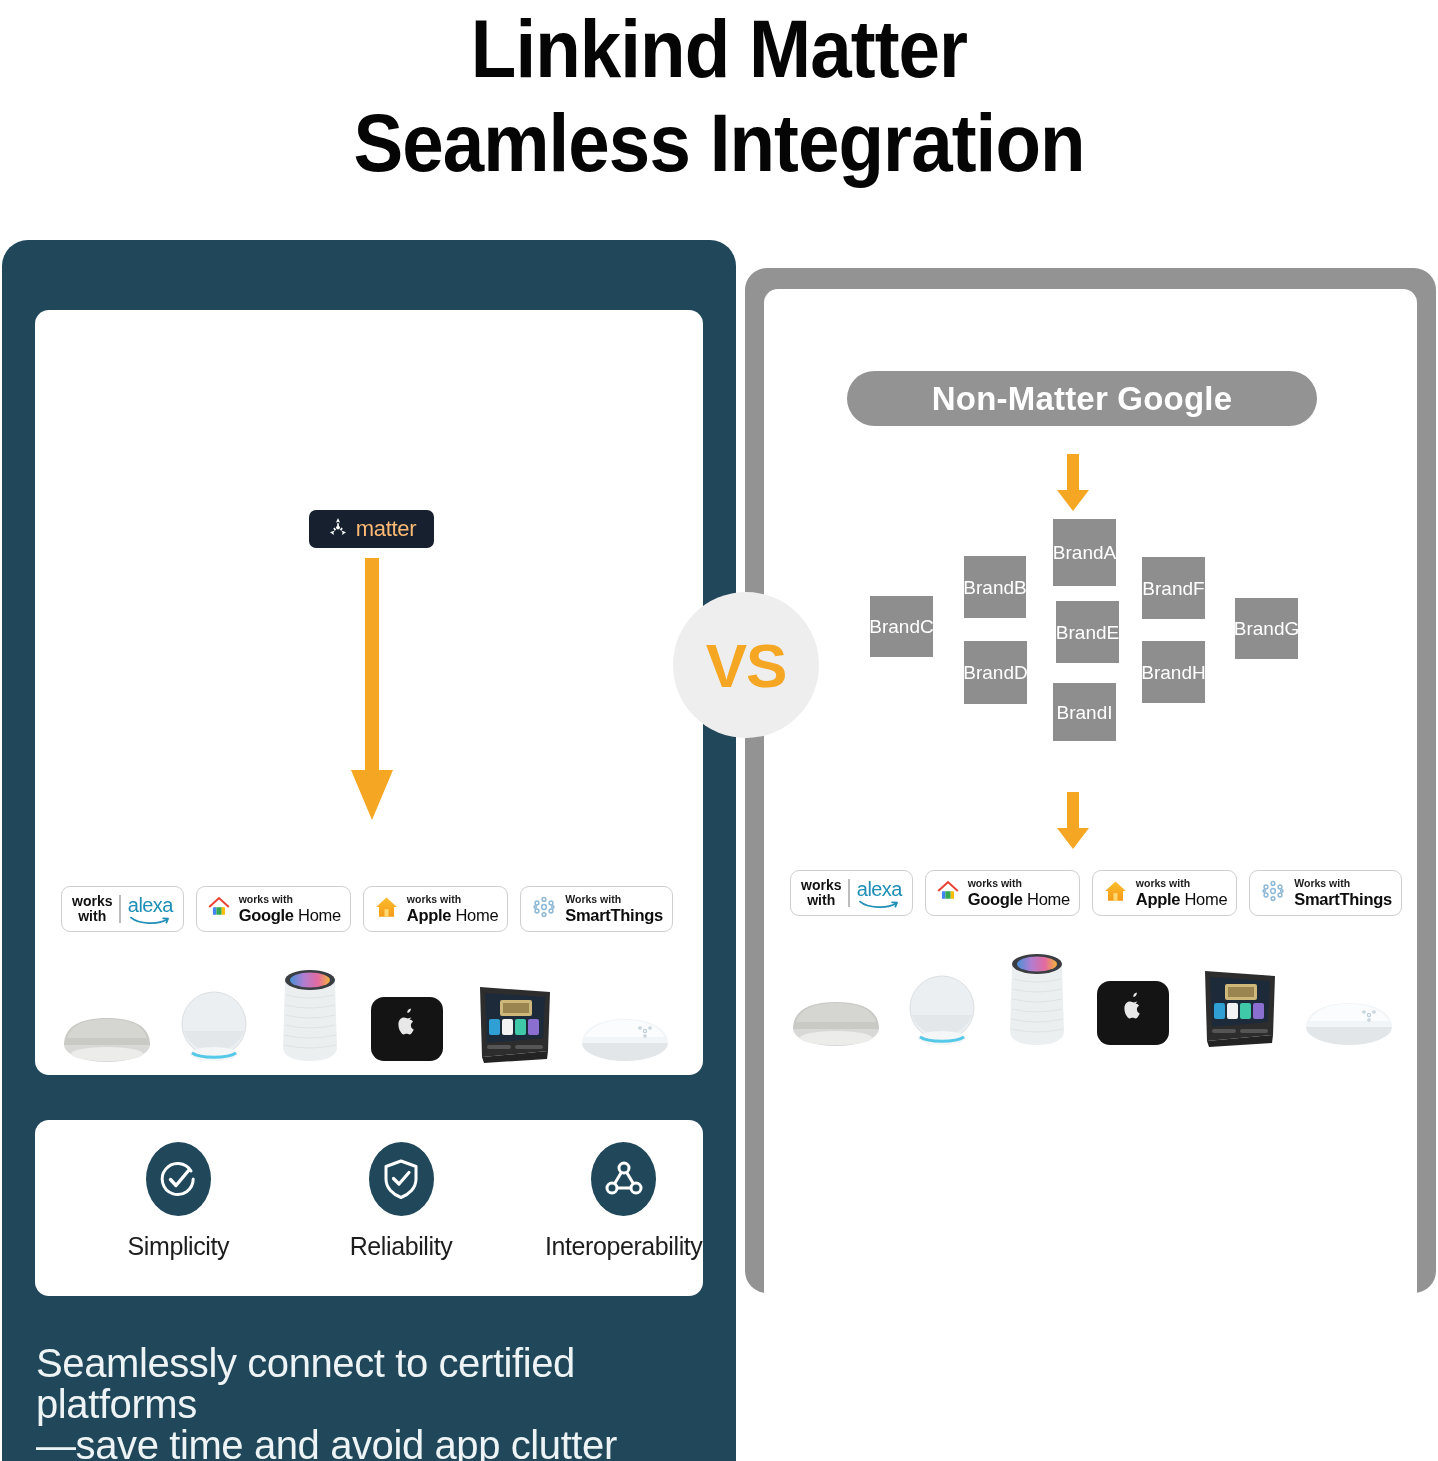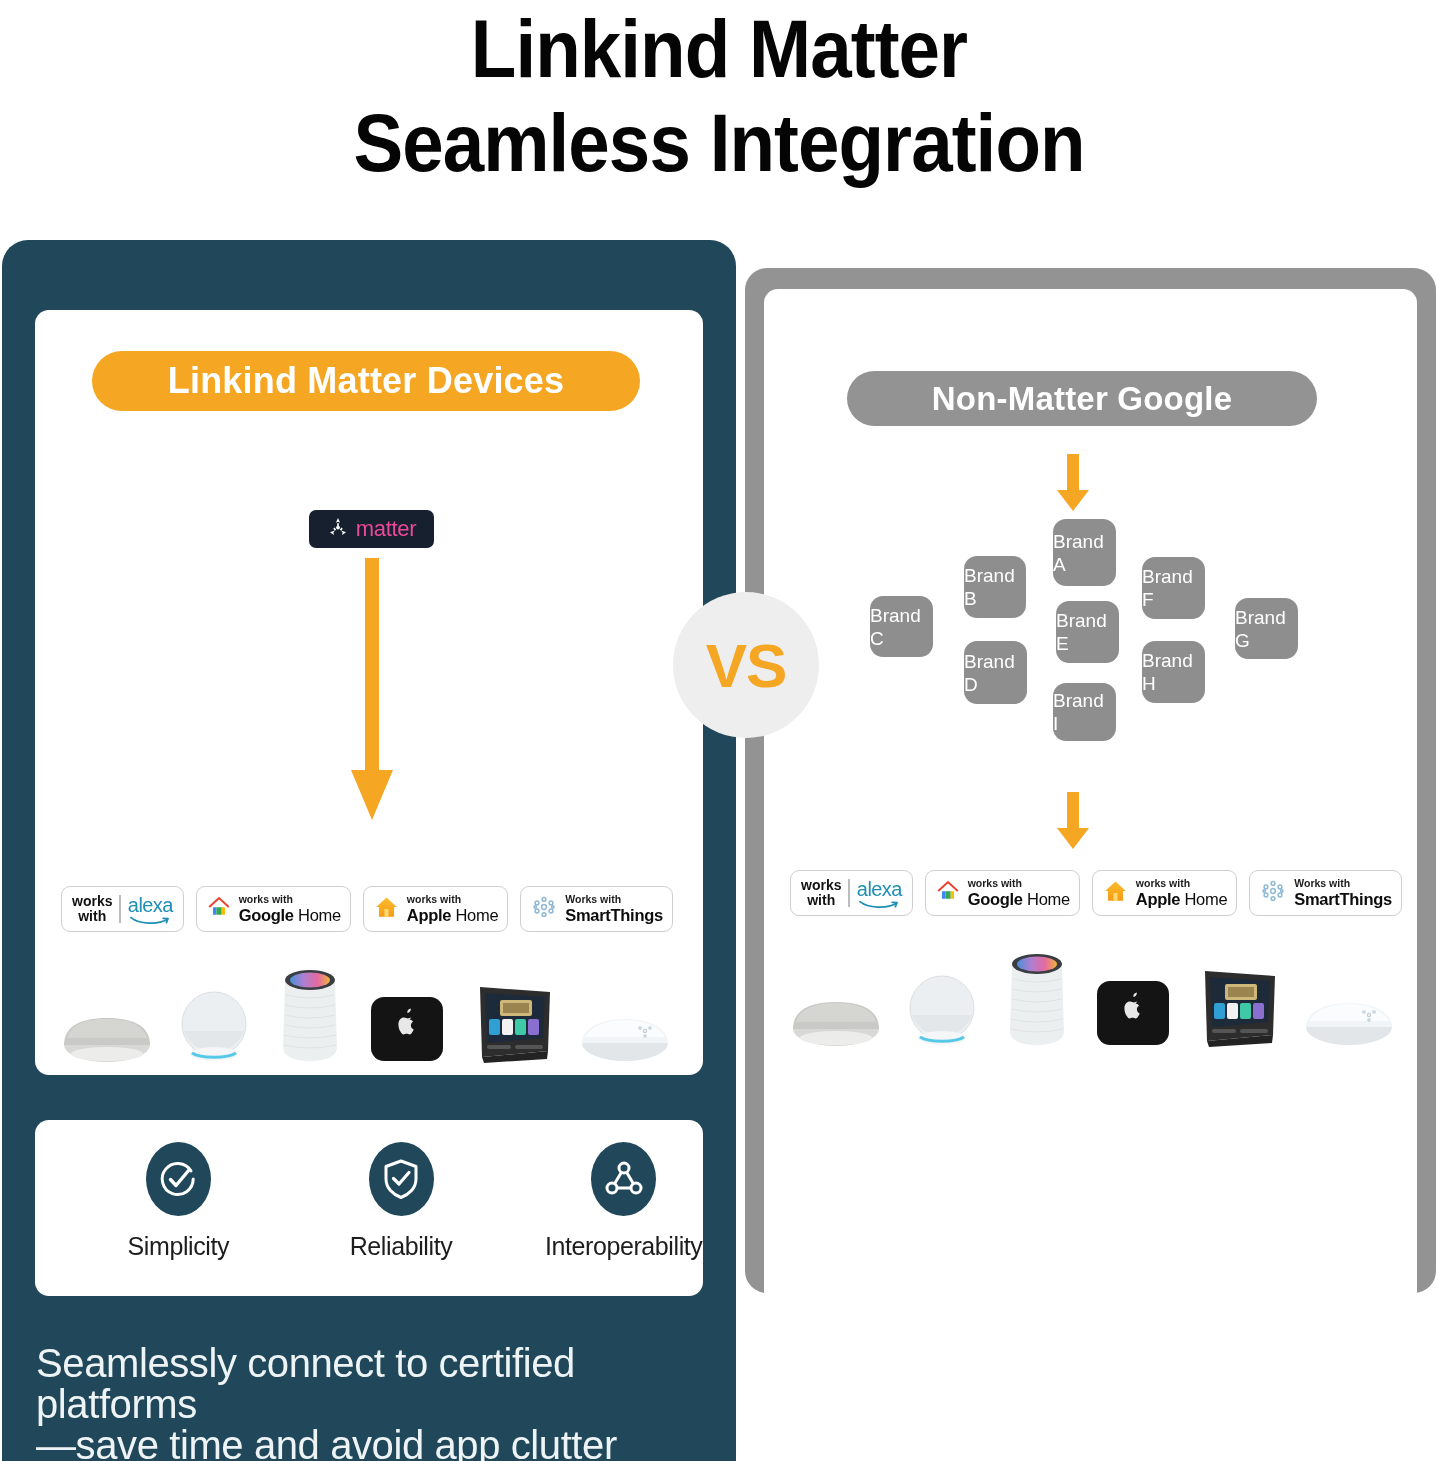--- a/index.html
+++ b/index.html
@@ -72,34 +72,34 @@
   
   .matter-badge {
     position: absolute; left: 274px; top: 200px;
     width: 125px; height: 38px;
     background: #16202e;
     border-radius: 7px;
     display: flex; align-items: center; justify-content: center;
     gap: 7px;
   }
   .matter-badge .mtext {
-    color: #ec4899; font-size: 22px; font-weight: 400; letter-spacing: -0.3px;
+    color: #fdba74; font-size: 22px; font-weight: 400; letter-spacing: -0.3px;
   }
 
   
   .arrow { position: absolute; }
 
   
   .brand-tile {
     position: absolute;
     background: #8e8e8e;
-    border-radius: 13px;
+    border-radius: 0;
     color: #ffffff;
-    display: flex; flex-direction: column;
-    align-items: flex-start; justify-content: center;
+    display: flex; 
+    align-items: center; justify-content: center;
     font-size: 19px; line-height: 23px;
     text-align: center;
   }
   .brand-tile .bw { display: block; }
 
   
   .badges-row { position: absolute; display: flex; align-items: center; }
   .ww-badge {
     background: #ffffff;
     border: 1.6px solid #cfcfcf;
@@ -354,23 +354,20 @@
                 <circle cx="66" cy="29" r="1.2"></circle>
               </g>
             </svg></div>
         </div>
     </div>
   </div>
 
   <div class="panel-left">
     <div class="card card-left">
 
-      <div class="pill pill-orange">
-        <span>Linkind Matter Devices</span>
-      </div>
 
       <div class="matter-badge">
         <span>
           <svg width="22" height="22" viewBox="0 0 24 24">
             <g fill="#ffffff">
               <path d="M12 2.2 L14.3 7.4 L12 6.2 L9.7 7.4 Z"></path>
               <path d="M3.2 17.6 L8.6 15.8 L7.0 18 L7.6 20.6 Z"></path>
               <path d="M20.8 17.6 L16.4 20.6 L17.0 18 L15.4 15.8 Z"></path>
               <circle cx="12" cy="12.6" r="2.1"></circle>
               <path d="M11.1 8.0 h1.8 v3.0 h-1.8 Z"></path>

